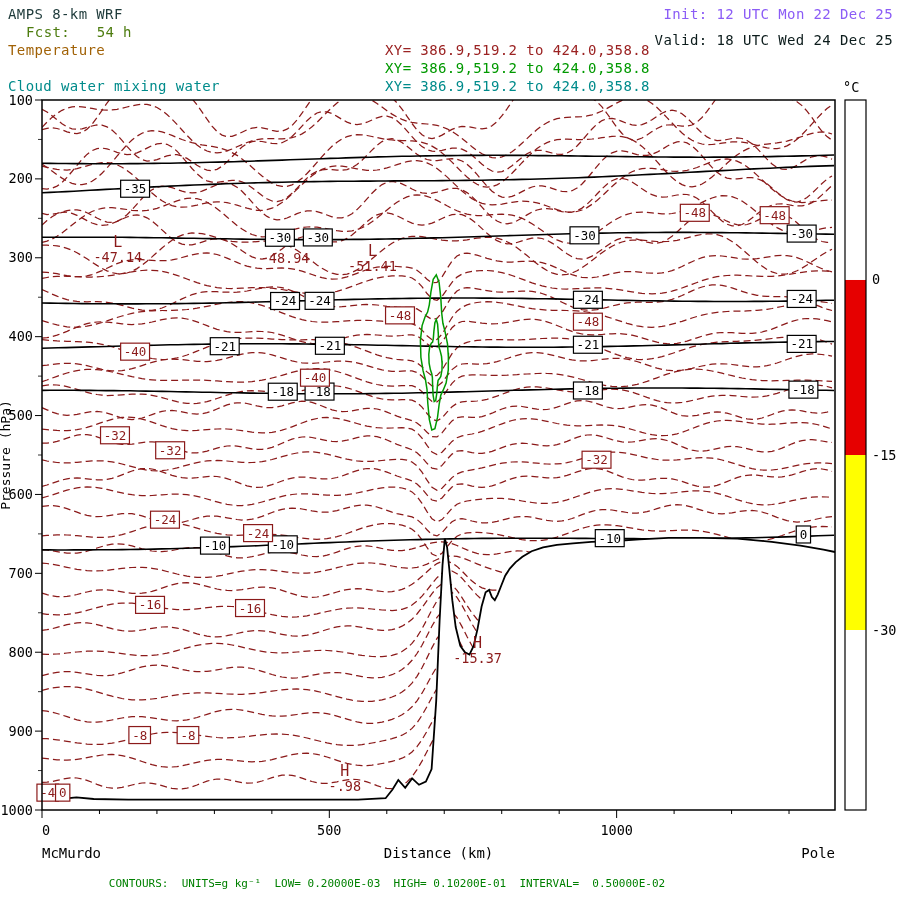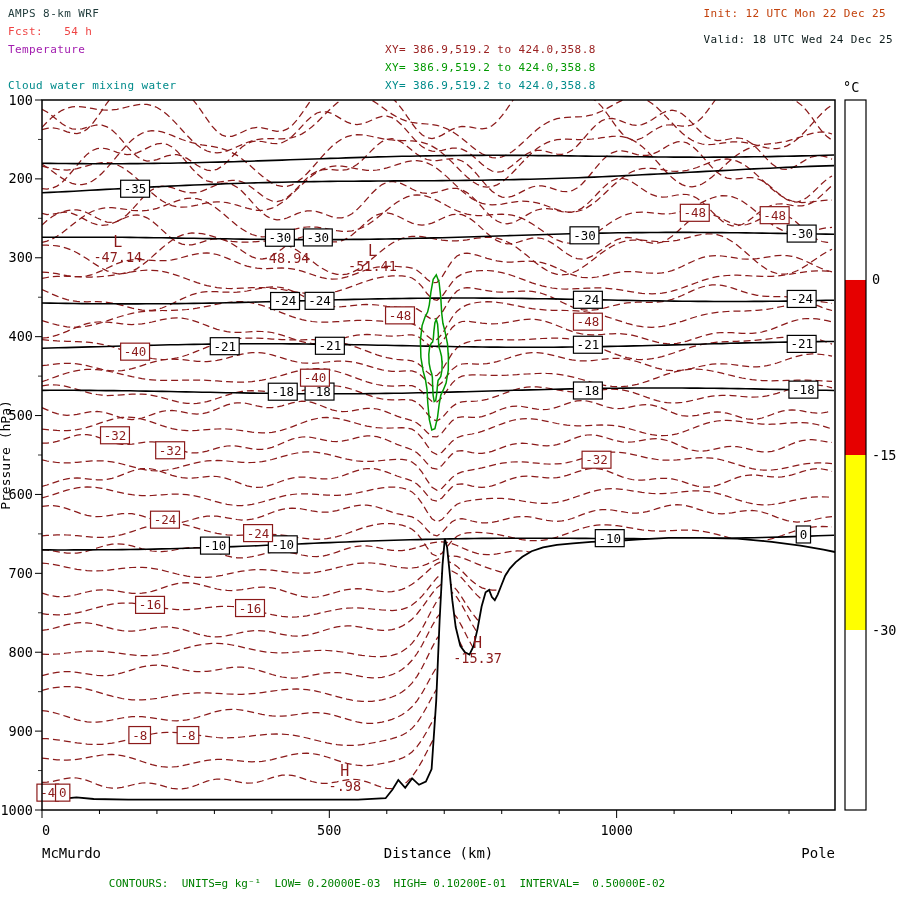--- a/index.html
+++ b/index.html
@@ -1,32 +1,32 @@
 <!DOCTYPE html>
 <html><head>
 <meta charset="utf-8">
 <style>
   html,body{margin:0;padding:0;background:#fff}
   .screen{position:relative;width:900px;height:900px;background:#fff;overflow:hidden;
           font-family:"DejaVu Sans Mono","Liberation Mono",monospace;}
-  .t{position:absolute;white-space:pre;font-size:11px;line-height:18px;letter-spacing:.4px;color:#111}
+  .t{position:absolute;white-space:pre;font-size:14px;line-height:18px;letter-spacing:.4px;color:#111}
   .cap{position:absolute;left:0;width:774px;text-align:center;top:877px;font-size:11px;white-space:pre}
   svg{position:absolute;left:0;top:0}
 </style>
 </head>
 <body>
 
 <div class="screen">
 
   <div class="t" style="left: 8px; top: 5px; color: rgb(30, 58, 58);">AMPS 8-km WRF</div>
-  <div class="t" style="left: 8px; top: 23px; color: #ef4444;">Fcst:   54 h</div>
-  <div class="t" style="right: 14px; top: 5px; text-align: center; color: #c2410c;">Init: 12 UTC Mon 22 Dec 25</div>
+  <div class="t" style="left: 26px; top: 23px; color: #4d7c0f;">Fcst:   54 h</div>
+  <div class="t" style="right: 7px; top: 5px; text-align: center; color: #8b5cf6;">Init: 12 UTC Mon 22 Dec 25</div>
   <div class="t" style="right: 7px; top: 23px; text-align: right; color: rgb(12, 28, 28); margin-top: 8px;">Valid: 18 UTC Wed 24 Dec 25</div>
 
-  <div class="t" style="left: 8px; top: 41px; color: #a21caf;">Temperature</div>
+  <div class="t" style="left: 8px; top: 41px; color: #a16207;">Temperature</div>
   <div class="t" style="left: 385px; top: 41px; color: rgb(155, 34, 34);">XY= 386.9,519.2 to 424.0,358.8</div>
   <div class="t" style="left: 385px; top: 59px; color: rgb(0, 153, 0);">XY= 386.9,519.2 to 424.0,358.8</div>
   <div class="t" style="left: 8px; top: 77px; color: rgb(0, 139, 139);">Cloud water mixing water</div>
   <div class="t" style="left: 385px; top: 77px; color: rgb(0, 139, 139);">XY= 386.9,519.2 to 424.0,358.8</div>
 
   <svg id="plot" width="900" height="900" viewBox="0 0 900 900">
       <defs>
         <clipPath id="above-terrain">
           <polygon points="42,100 835,100 835.0,552.0 823.5,549.7 800.5,545.7 771.8,541.8 737.3,538.6 702.8,537.8 668.4,537.8 639.6,539.4 614.3,541.0 591.4,541.8 573.0,543.4 556.9,544.9 543.1,547.3 531.6,551.2 522.4,556.8 515.5,562.3 509.8,568.6 505.2,575.7 501.1,586.0 497.7,594.6 494.8,600.2 491.9,597.0 489.1,589.9 485.6,592.3 481.6,606.5 477.6,628.6 473.6,645.9 469.5,654.6 464.9,652.2 460.3,645.9 455.7,627.0 452.3,600.2 449.4,570.2 447.1,547.3 444.8,538.6 442.5,565.4 439.6,620.7 436.2,701.1 431.6,769.0 425.9,781.6 419.0,784.8 412.1,778.4 405.2,787.9 398.3,780.0 392.5,789.5 385.6,798.2 358.1,799.7 300.6,799.7 243.1,799.7 185.7,799.7 128.2,799.7 93.7,799.0 76.5,797.4 60.4,799.0 55.8,791.1 51.2,798.2 47.7,791.1 42.0,798.2"></polygon>
         </clipPath>

